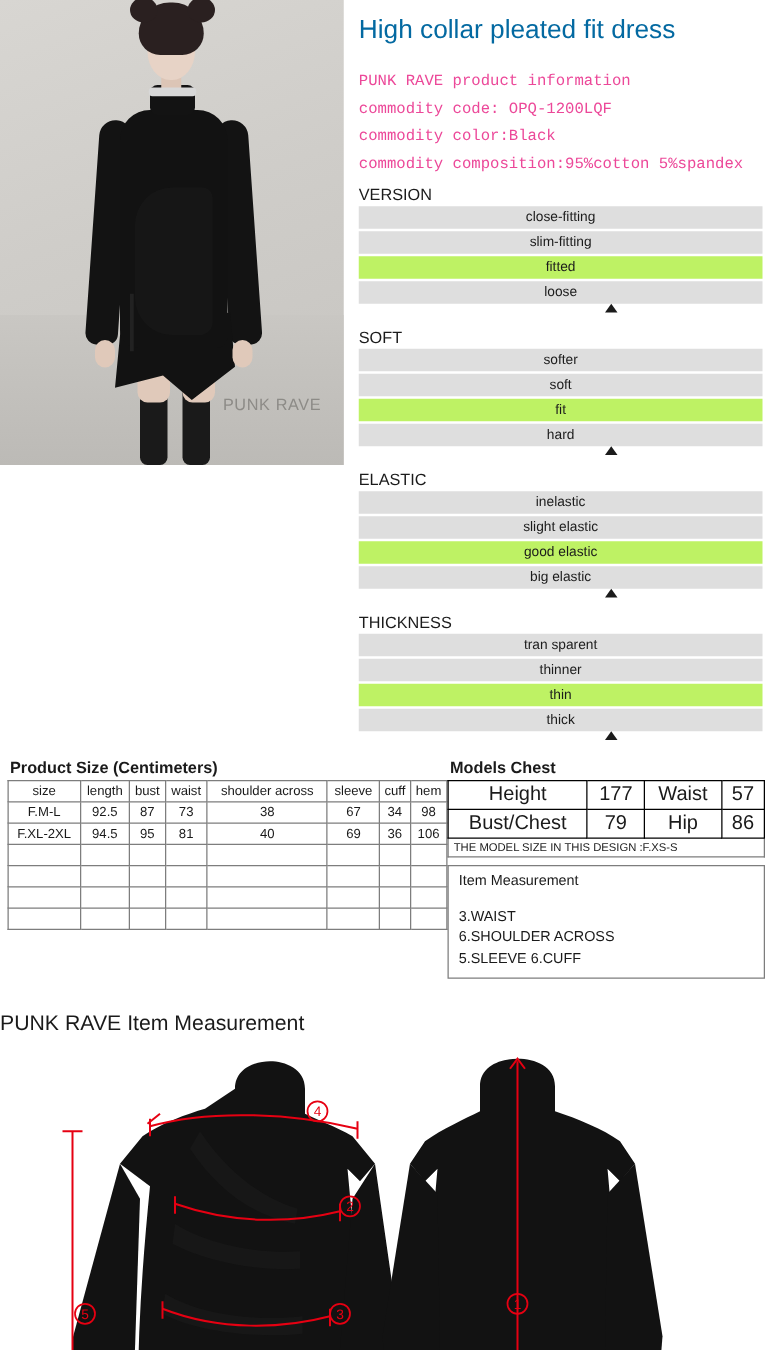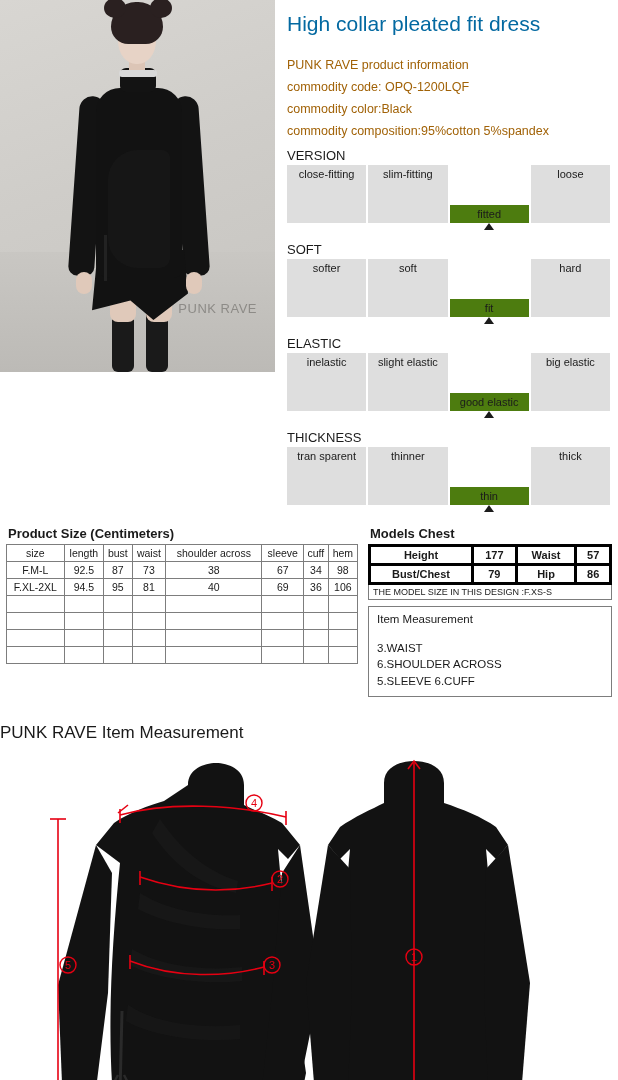--- a/index.html
+++ b/index.html
@@ -68,60 +68,60 @@
   .fig-legL { position:absolute; left:112px; top:300px; width:22px; height:72px; background:#1a1a1a; border-radius:6px; }
   .fig-legR { position:absolute; left:146px; top:300px; width:22px; height:72px; background:#1a1a1a; border-radius:6px; }
   .fig-thighL { position:absolute; left:110px; top:296px; width:26px; height:26px; background:#e0c9ba; border-radius:8px; }
   .fig-thighR { position:absolute; left:146px; top:296px; width:26px; height:26px; background:#e0c9ba; border-radius:8px; }
   .fig-drape {
     position:absolute; left:108px; top:150px; width:62px; height:118px;
     background:#171717; border-radius:30px 8px 10px 30px; opacity:.85;
   }
   .fig-tie { position:absolute; left:104px; top:235px; width:3px; height:46px; background:#222; }
   .photo-wm {
-    position:absolute; right:18px; bottom:56px;
+    position:absolute; right:18px; bottom:41px;
     font-size:13px; color:#8d8b87; letter-spacing:.5px;
   }
 
   .info { flex:1; padding: 10px 8px 0 12px; }
   .title { font-size: 21px; font-weight: 400; color:#0369a1; margin: 2px 0 22px 0; }
-  .info-line { font-size: 12.5px; color:#a16207; margin: 0 0 8px 0; }
+  .info-line { font-size: 12.5px; color:#ec4899; margin: 0 0 8px 0; font-family: Liberation Mono, monospace; }
 
   .spec-group { margin-top: 10px; }
   .spec-label { font-size: 13px; color:#1b1b1b; margin-bottom: 2px; }
-  .spec-row { display:flex; gap:2px; }
+  .spec-row { display:flex; gap:2px;flex-direction:column; }
   .spec-cell {
     flex:1; text-align:center; font-size:11px; color:#1b1b1b;
     background:#dedede; padding:3px 0;
   }
-  .spec-cell.active { background:#4d7c0f;margin-top:40px; }
+  .spec-cell.active { background:#bef264; }
   .spec-marker { position:relative; height:9px; }
   .spec-marker span {
     position:absolute; width:0; height:0;
     border-left:5px solid transparent; border-right:5px solid transparent;
     border-bottom:7px solid #1b1b1b; top:0;
   }
 
   
-  .tables { display:flex; width:618px; padding: 10px 6px 0 6px; gap: 10px; }
+  .tables { display:flex; width:618px; padding: 10px 6px 0 6px; gap: 0; }
   .left-table { width: 352px; }
   .right-tables { flex:1; }
   .tbl-title { font-size: 13px; font-weight: bold; margin: 2px 0 3px 2px; }
   table { border-collapse: collapse; width:100%; font-size: 10.5px; }
   .size-table th, .size-table td {
     border: 1px solid #7d7d7d; text-align:center; padding: 2px 1px; height: 15px;
     font-weight: normal;
   }
   .size-table th { font-size: 10.5px; }
   .size-table td.sz { font-size: 10.5px; }
   .size-table tr.empty td { height: 15px; }
 
   .models-table th, .models-table td {
-    border:3px solid #000000; text-align:center; padding:2px 4px; font-weight:bold;
-    font-size: 11px; height: 17px;
+    border:1px solid #000000; text-align:center; padding:2px 4px; font-weight:normal;
+    font-size: 16px; height: 17px;
   }
   .model-note {
     border:1px solid #7d7d7d; border-top:none; font-size: 9px; padding: 2px 4px;
   }
   .measure-box {
     border:1px solid #7d7d7d; margin-top:6px; padding: 4px 6px 6px 8px;
     font-size: 11.5px; line-height: 1.45;
   }
   .measure-box .mb-head { margin-bottom: 12px; }
 

